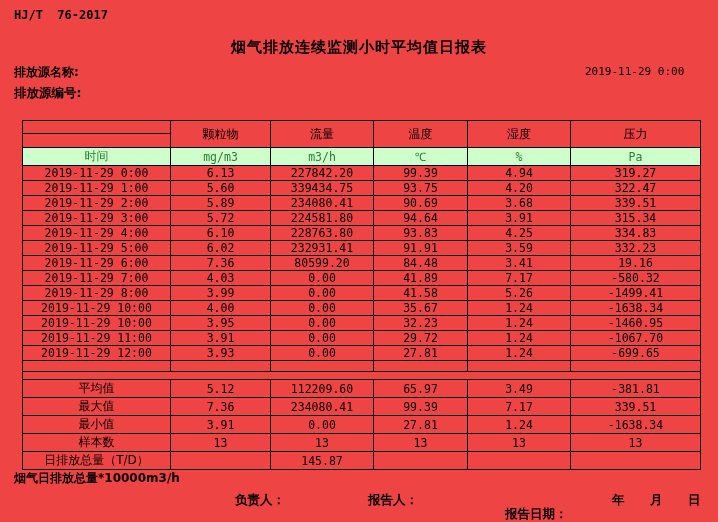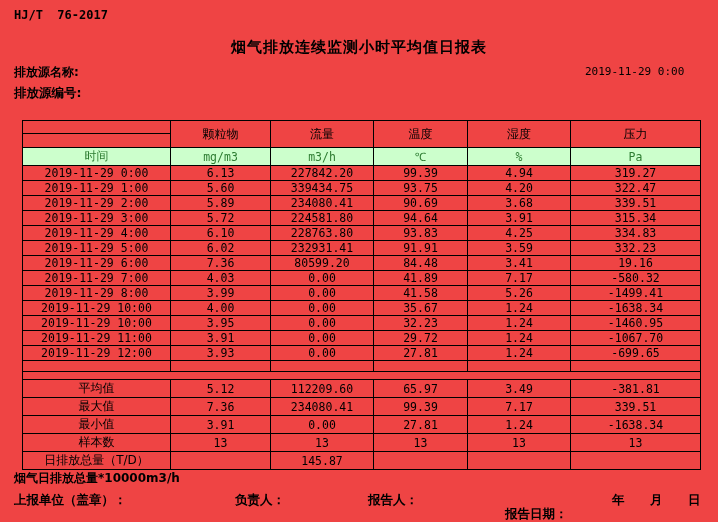--- a/index.html
+++ b/index.html
@@ -233,20 +233,19 @@
           <td class="num"></td>
           <td class="num">145.87</td>
           <td class="num"></td>
           <td class="num"></td>
           <td class="num"></td>
         </tr>
       </tbody>
   </table>
 
   <div class="footnote">烟气日排放总量*10000m3/h</div>
-  <div class="f-item f-unit">上报单位（盖章）：</div>
   <div class="f-item f-resp">负责人：</div>
   <div class="f-item f-reporter">报告人：</div>
   <div class="f-item f-date">报告日期：</div>
   <div class="f-item f-year">年</div>
   <div class="f-item f-month">月</div>
   <div class="f-item f-day">日</div>
 </div>
 
 </body></html>

